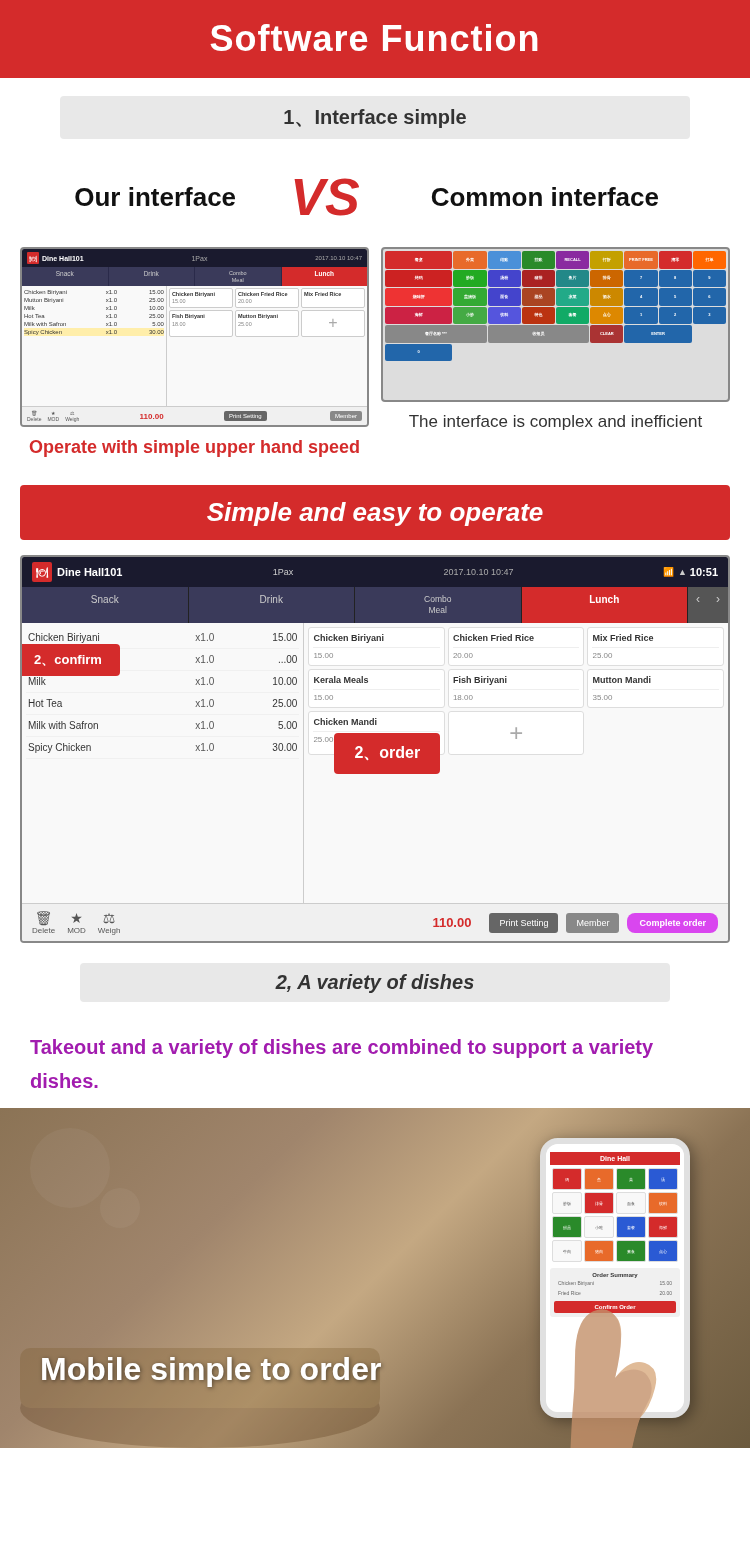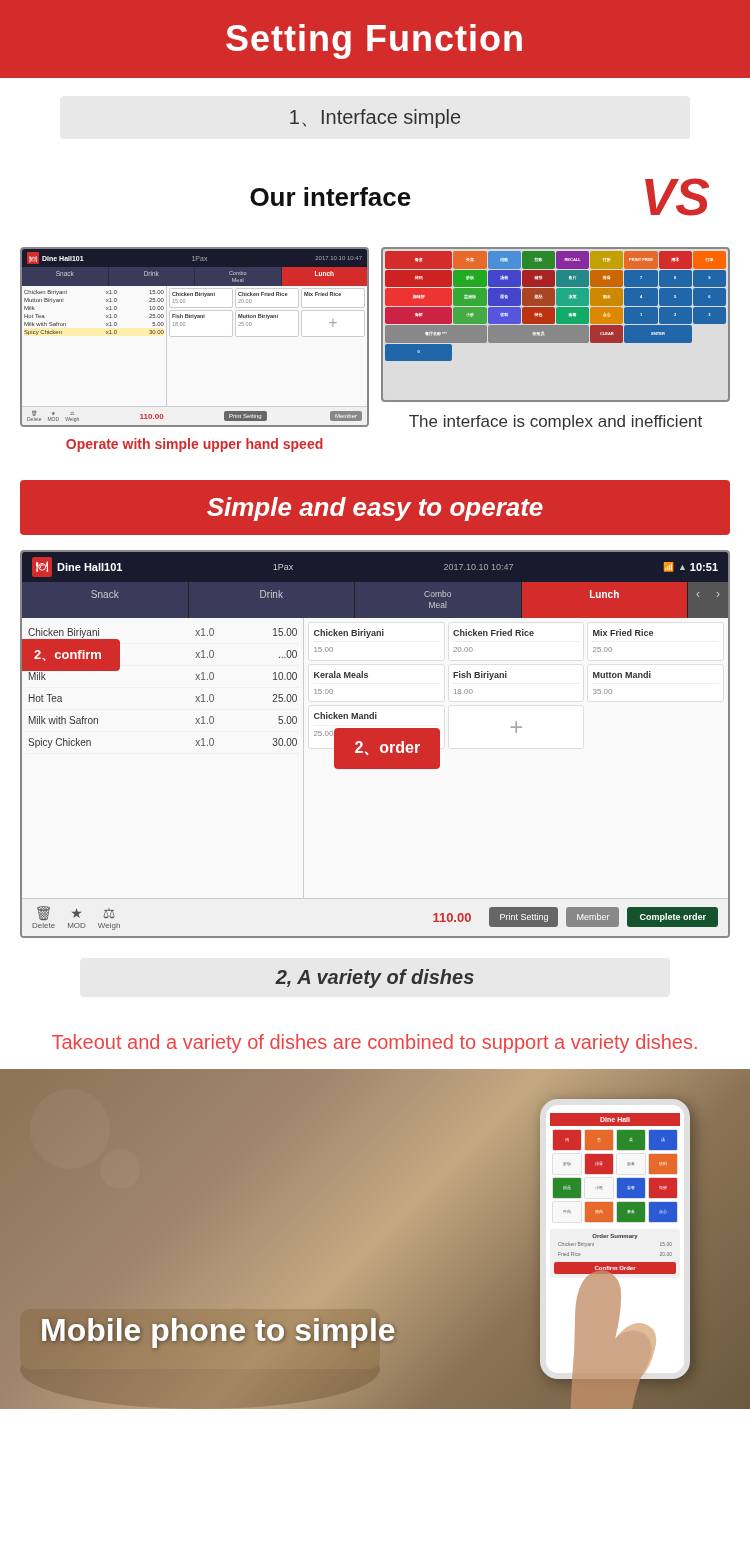--- a/index.html
+++ b/index.html
@@ -25,21 +25,21 @@
 
     
     .section-label {
       background: #e8e8e8;
       text-align: center;
       margin: 18px 60px;
       padding: 8px 8px;
       border-radius: 4px;
       font-size: 20px;
       color: #333;
-      font-weight: 400;
+      font-weight: 700;
     }
 
     
     .vs-row {
       display: flex;
       align-items: center;
       justify-content: center;
       padding: 10px 30px;
       gap: 0;
     }
@@ -210,21 +210,21 @@
       font-size: 6px;
     }
     .pos-footer-btn.member {
       background: #888;
       margin-left: 3px;
     }
 
     .pos-desc {
       color: #d42b2b;
       font-weight: bold;
-      font-size: 14px;
+      font-size: 18px;
       text-align: center;
       margin-top: 8px;
       line-height: 1.4;
     }
 
     
     .pos-right-wrap {
       flex: 1;
     }
     .complex-pos {
@@ -451,46 +451,47 @@
       font-size: 9px;
     }
     .lpos-member-btn {
       background: #888;
       color: #fff;
       padding: 5px 10px;
       border-radius: 3px;
       font-size: 9px;
     }
     .lpos-complete-btn {
-      background: #14532d;
+      background: #d946ef;
       color: #fff;
       padding: 5px 12px;
-      border-radius: 3px;
+      border-radius: 8px;
       font-size: 9px;
       font-weight: bold;
     }
 
     
     .section2-label {
       background: #e8e8e8;
       text-align: center;
       margin: 18px 80px;
       padding: 8px 20px;
       border-radius: 4px;
       font-size: 20px;
       color: #333;
       font-weight: 600;
       font-style: italic;
     }
     .section2-text {
       font-size: 20px;
-      text-align: center;
+      text-align: left;
       padding: 10px 30px;
       line-height: 1.7;
-      color: #ef4444;
+      color: #a21caf;
+      font-weight: bold;
     }
 
     
     .restaurant-area {
       position: relative;
       width: 750px;
       height: 340px;
       background: linear-gradient(135deg, #8B7355 0%, #A0856C 30%, #C4A882 50%, #8B7355 70%, #6B5A3E 100%);
       overflow: hidden;
     }
@@ -571,28 +572,29 @@
       top: 80px; left: 100px;
       width: 40px; height: 40px;
       border-radius: 50%;
       background: rgba(255,255,255,0.05);
     }
   </style>
 </head>
 <body>
 
 <div class="header-banner" style="background: #d42b2b;">
-  <h1>Setting Function</h1>
+  <h1>Software Function</h1>
 </div>
 
 <div class="section-label">1、Interface simple</div>
 
 <div class="vs-row">
   <div class="vs-left">Our interface</div>
   <div class="vs-text">VS</div>
+  <div class="vs-right">Common interface</div>
 </div>
 
 <div class="pos-comparison">
 
   <div class="pos-left-wrap">
     <div class="pos-screen">
 
       <div class="pos-topbar">
         <div class="pos-logo">
           <div class="pos-logo-icon">🍽</div>
@@ -883,21 +885,21 @@
 
 <div class="restaurant-area">
   <div class="bg-circle1"></div>
   <div class="bg-circle2"></div>
 
   <svg style="position:absolute;bottom:0;left:0;width:100%;height:200px;opacity:0.3;">
     <ellipse cx="200" cy="160" rx="180" ry="40" fill="#5a3a1a"></ellipse>
     <rect x="20" y="100" width="360" height="60" rx="10" fill="#7a5a2a"></rect>
   </svg>
 
-  <div class="mobile-order-label">Mobile phone to simple</div>
+  <div class="mobile-order-label">Mobile simple to order</div>
 
   <div class="phone-mockup">
     <div class="phone-screen">
       <div class="phone-app-header">Dine Hall</div>
       <div class="phone-grid">
         <div class="phone-cell red">鸡</div>
         <div class="phone-cell orange">鱼</div>
         <div class="phone-cell green">菜</div>
         <div class="phone-cell blue">汤</div>
         <div class="phone-cell">炒饭</div>

